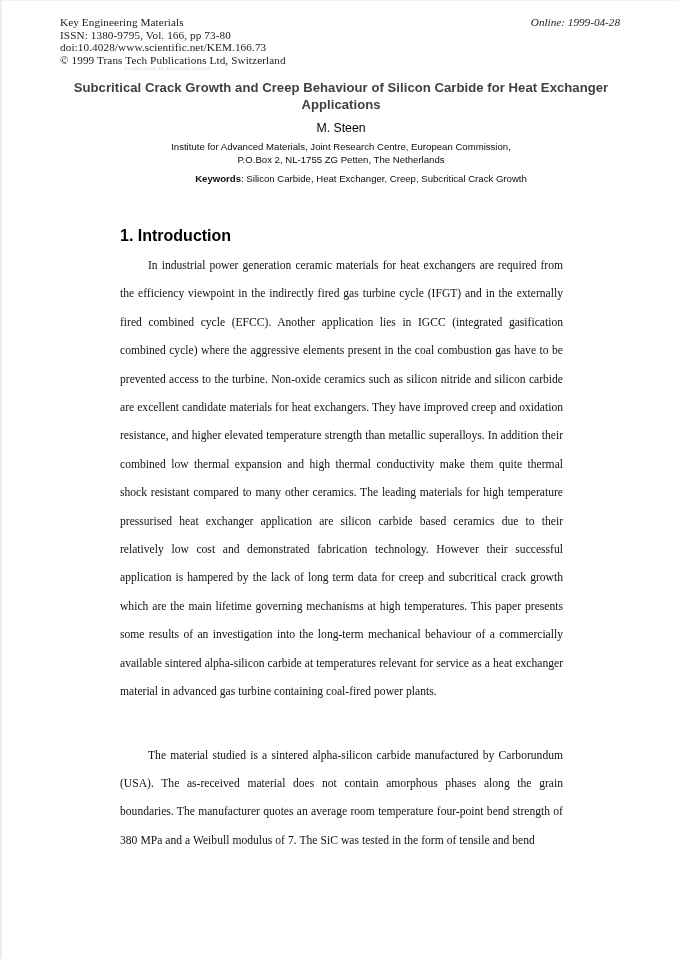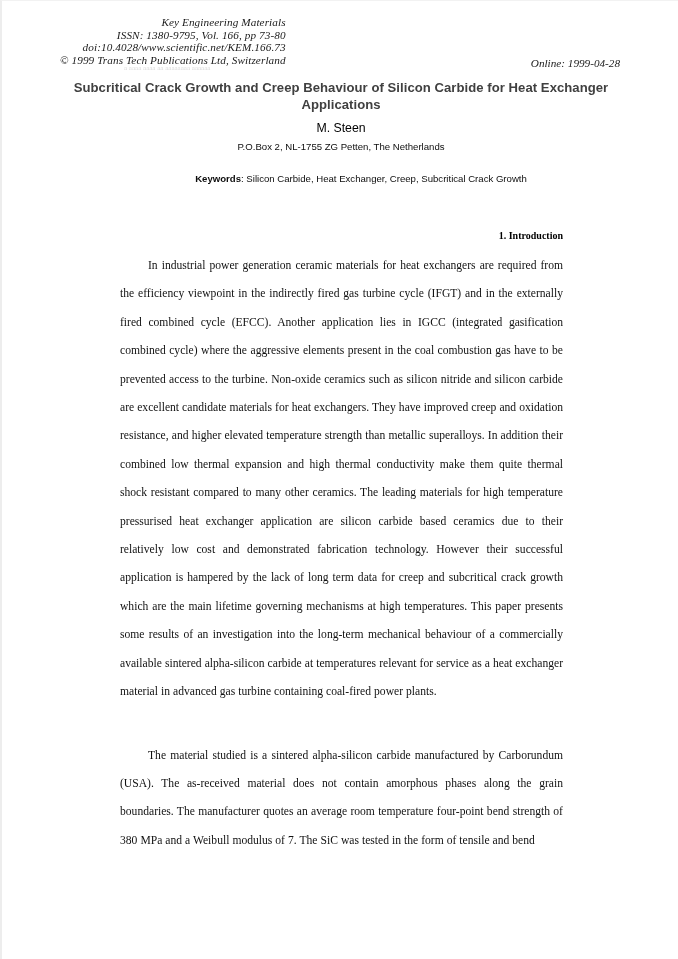--- a/index.html
+++ b/index.html
@@ -18,41 +18,38 @@
     border-left: 2px solid #ededed;
     border-top: 1px solid #f2f2f2;
   }
 
   
   .journal-header {
     position: absolute;
     left: 58px;
     top: 15px;
     font-family: "Liberation Serif", "DejaVu Serif", serif;
-    font-style: italic;
     font-size: 11.2px;
     line-height: 12.6px;
     color: #1a1a1a;
     letter-spacing: 0.1px;
     white-space: nowrap;
-    text-align: right;
   }
   .journal-header div { white-space: nowrap; }
 
   .online-date {
     position: absolute;
     right: 58px;
     top: 15px;
     font-family: "Liberation Serif", "DejaVu Serif", serif;
     font-style: italic;
     font-size: 11.2px;
     line-height: 12.6px;
     color: #1a1a1a;
     white-space: nowrap;
-    margin-top: 41px;
   }
 
   
   .scan-ghost {
     position: absolute;
     left: 122px;
     top: 64px;
     width: 232px;
     height: 6px;
     font-family: "Liberation Serif", "DejaVu Serif", serif;
@@ -117,27 +114,26 @@
   }
 
   
   .body-col {
     position: absolute;
     left: 118px;
     top: 228px;
     width: 443px;
   }
   .section-heading {
-    font-family: Liberation Serif, serif;
+    font-family: Liberation Sans, sans-serif;
     font-weight: bold;
-    font-size: 10px;
+    font-size: 16px;
     line-height: 14px;
     color: #000000;
     margin: 0 0 9px 0;
-    text-align: right;
   }
   .para {
     font-family: "Liberation Serif", "DejaVu Serif", serif;
     font-size: 11.6px;
     line-height: 28.4px;
     color: #111111;
     text-align: justify;
     text-indent: 28px;
     margin: 0;
     word-spacing: 0.1px;
@@ -158,20 +154,21 @@
 
   <div class="scan-ghost">a aaaa aaaa aa aaaaaaaa aaaaaa</div>
 
   <div class="online-date">Online: 1999-04-28</div>
 
   <div class="title">Subcritical Crack Growth and Creep Behaviour of Silicon Carbide for Heat Exchanger Applications</div>
 
   <div class="author">M. Steen</div>
 
   <div class="affiliation">
+    <div>Institute for Advanced Materials, Joint Research Centre, European Commission,</div>
     <div>P.O.Box 2, NL-1755 ZG Petten, The Netherlands</div>
   </div>
 
   <div class="keywords"><span class="kw-label">Keywords</span><span>:</span><span> </span><span>Silicon Carbide, Heat Exchanger, Creep, Subcritical Crack Growth</span></div>
 
   <div class="body-col">
 
     <h2 class="section-heading">1. Introduction</h2>
     <p class="para">In industrial power generation ceramic materials for heat exchangers are required from the efficiency viewpoint in the indirectly fired gas turbine cycle (IFGT) and in the externally fired combined cycle (EFCC). Another application lies in IGCC (integrated gasification combined cycle) where the aggressive elements present in the coal combustion gas have to be prevented access to the turbine. Non-oxide ceramics such as silicon nitride and silicon carbide are excellent candidate materials for heat exchangers. They have improved creep and oxidation resistance, and higher elevated temperature strength than metallic superalloys. In addition their combined low thermal expansion and high thermal conductivity make them quite thermal shock resistant compared to many other ceramics. The leading materials for high temperature pressurised heat exchanger application are silicon carbide based ceramics due to their relatively low cost and demonstrated fabrication technology. However their successful application is hampered by the lack of long term data for creep and subcritical crack growth which are the main lifetime governing mechanisms at high temperatures. This paper presents some results of an investigation into the long-term mechanical behaviour of a commercially available sintered alpha-silicon carbide at temperatures relevant for service as a heat exchanger material in advanced gas turbine containing coal-fired power plants.</p>
 

